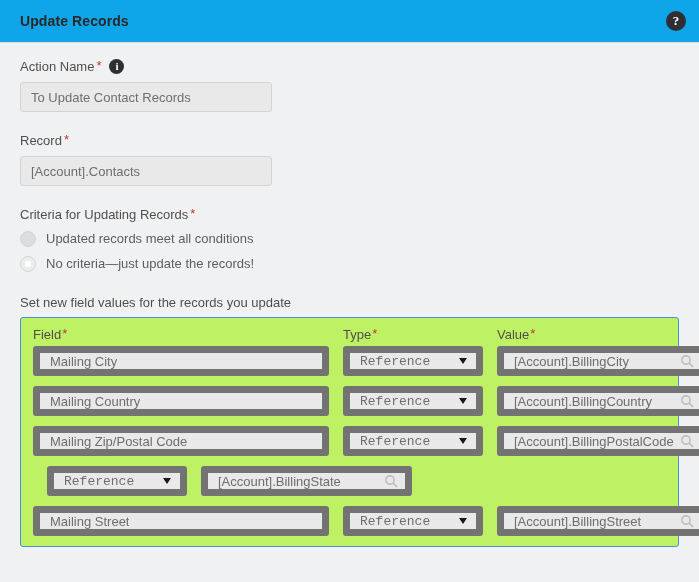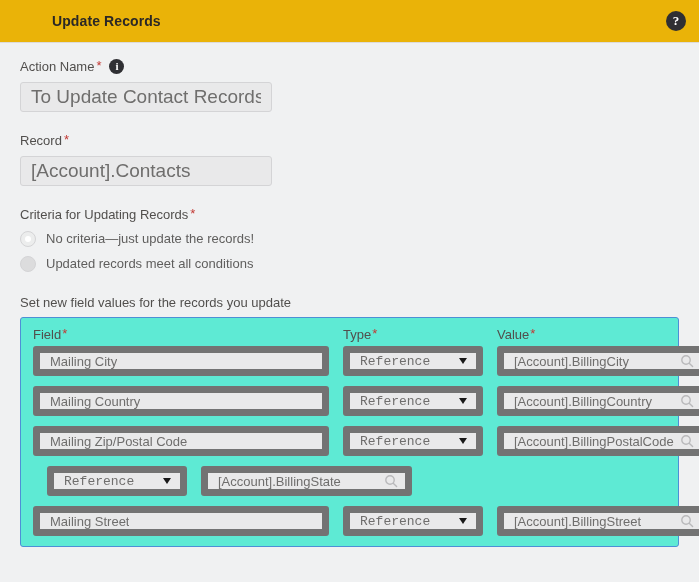--- a/index.html
+++ b/index.html
@@ -9,25 +9,24 @@
     overflow: hidden;
     background: #f0f1f2;
     font-family: "Liberation Sans", sans-serif;
     -webkit-font-smoothing: antialiased;
   }
 
   
   .titlebar {
     position: relative;
     height: 43px;
-    background: #eab308;
+    background: #0ea5e9;
     border-bottom: 1px solid #dddbda;
     display: flex;
     align-items: center;
-    padding-left: 32px;
   }
   .titlebar-title {
     font-size: 14px;
     font-weight: bold;
     color: #2b2826;
     margin-left: 20px;
     letter-spacing: .1px;
   }
   .help-icon {
     position: absolute;
@@ -81,21 +80,21 @@
     margin-left: 7px;
     cursor: pointer;
     font-family: "Liberation Serif", serif;
   }
 
   .txtbox {
     height: 30px;
     background: #e9e9ea;
     border: 1px solid #d4d4d6;
     border-radius: 3px;
-    font-size: 19px;
+    font-size: 13px;
     color: #6f6e6d;
     display: flex;
     align-items: center;
     padding: 0 10px;
     width: 252px;
   }
 
   
   .radio-row {
     display: flex;
@@ -125,21 +124,21 @@
 
   
   .sub-caption {
     font-size: 13px;
     color: #514f4d;
     margin-bottom: 7px;
   }
   .panel {
     border: 1px solid #4d8fd6;
     border-radius: 3px;
-    background: #5eead4;
+    background: #bef264;
     padding: 9px 12px 10px 12px;
   }
   .thead {
     display: flex;
     margin-bottom: 4px;
   }
   .th {
     font-size: 13px;
     color: #514f4d;
     display: flex;
@@ -227,26 +226,26 @@
 
   <div style="height:21px"></div>
 
   <div class="field-label">
     <span>Criteria for Updating Records</span>
       <span class="req">*</span>
   </div>
   <div style="height:4px"></div>
 
   <div class="radio-row">
+    <span class="radio"></span>
+    <span class="radio-label">Updated records meet all conditions</span>
+  </div>
+  <div class="radio-row">
     <span class="radio on"></span>
     <span class="radio-label">No criteria—just update the records!</span>
-  </div>
-  <div class="radio-row">
-    <span class="radio"></span>
-    <span class="radio-label">Updated records meet all conditions</span>
   </div>
 
   <div style="height:19px"></div>
 
   <div class="sub-caption">Set new field values for the records you update</div>
 
   <div class="panel">
 
     <div class="thead">
       <div class="th col-field">

